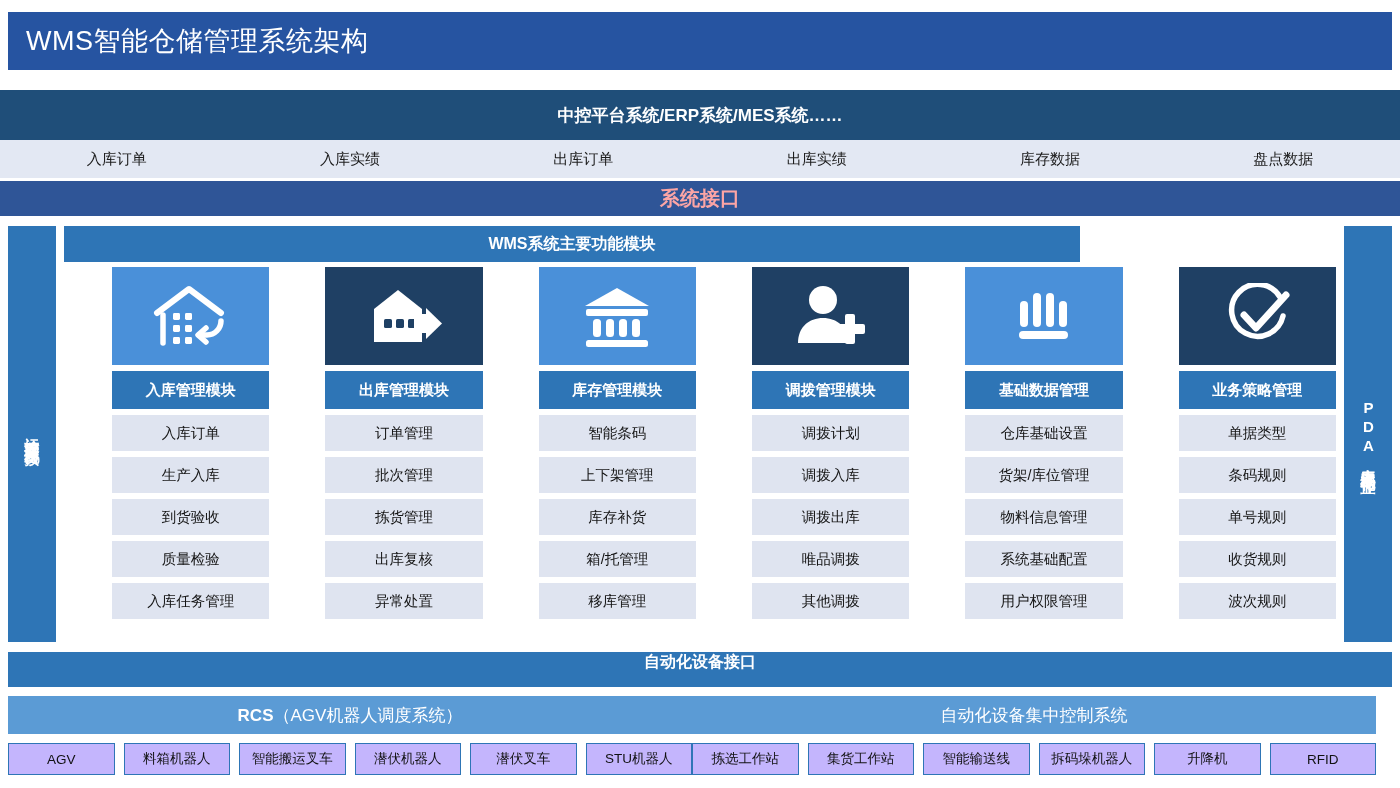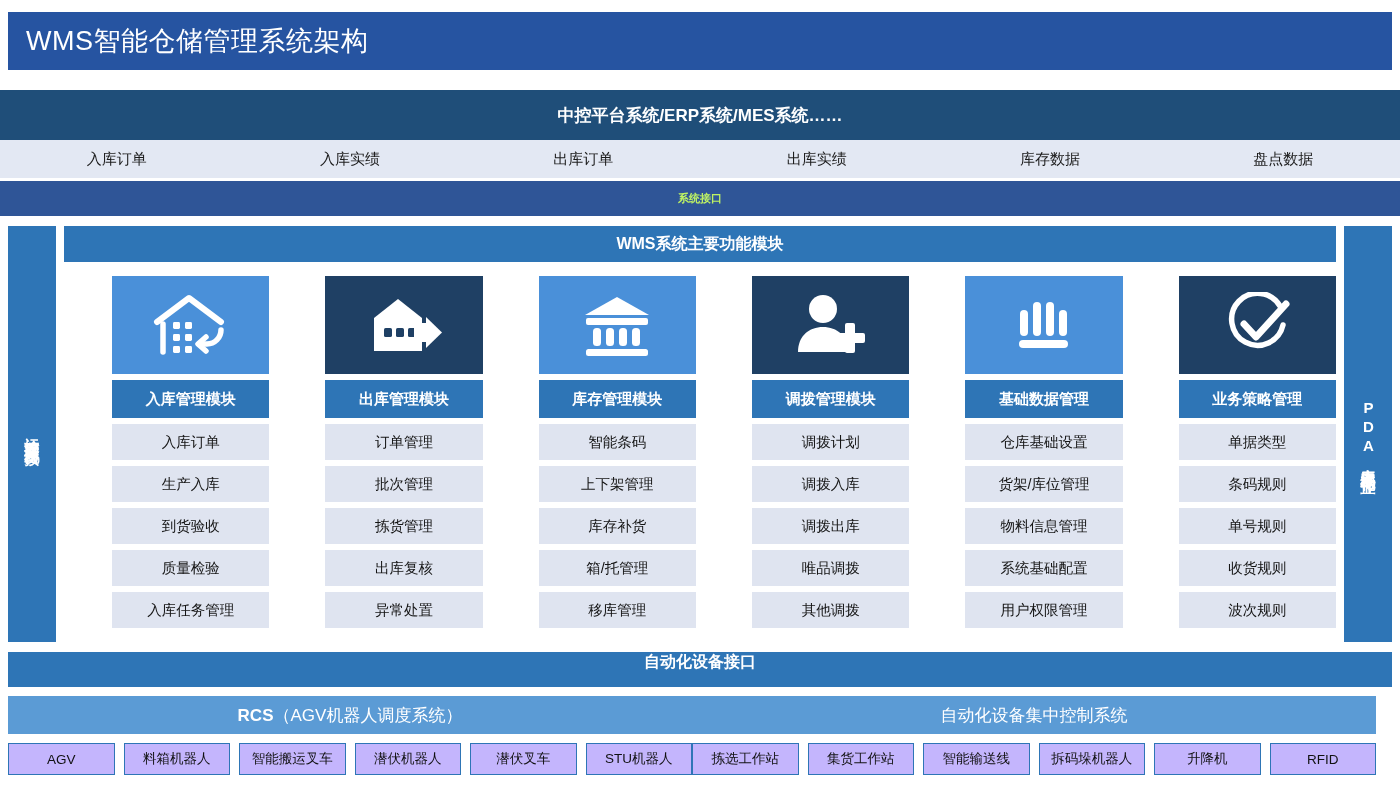--- a/index.html
+++ b/index.html
@@ -39,21 +39,21 @@
   .datarow .cell {
     flex: 1 1 0; text-align: center; font-size: 15px; color: #1a1a1a;
   }
 
   
   .sysband {
     position: absolute; left: 0px; top: 181px; width: 1400px; height: 35px;
     background: #2F5597;
     display: flex; align-items: center; justify-content: center;
   }
-  .sysband .t { color:#bef264; font-size: 11px; font-weight: bold; }
+  .sysband .t { color:#fca5a5; font-size: 20px; font-weight: bold; }
 
   
   .middle {
     position: absolute; left: 0px; top: 222px; width: 1400px; height: 424px;
   }
   .sidebar {
     position: absolute; top: 4px; width: 48px; height: 416px;
     background: #2E75B6;
     display: flex; align-items: center; justify-content: center;
   }
@@ -62,23 +62,23 @@
   .sidebar .vt {
     writing-mode: vertical-rl; text-orientation: upright;
     color: #fff; font-size: 15px; font-weight: bold; line-height: 1.32;
     letter-spacing: 2px; white-space: nowrap;
   }
 
   .modbox {
     position: absolute; left: 64px; top: 4px; width: 1272px; height: 416px;
   }
   .modtitle {
-    width: 1272px; height: 36px; background: #2E75B6;
-    display: flex; align-items: center; justify-content: center;
-    margin-bottom: 14px;
+    width: 1016px; height: 36px; background: #2E75B6;
+    display: flex; align-items: center; justify-content: center;
+    margin-bottom: 5px;
   }
   .modtitle .t { color:#fff; font-size: 16px; font-weight: bold; }
 
   .cols { display: flex; gap: 8px; width: 1272px; }
   .col { flex: 1 1 0; display: flex; flex-direction: column; padding-left: 48px; }
 
   .icontile {
     height: 98px; display: flex; align-items: center; justify-content: center;
   }
   .icontile.lite { background: #4A90D9; }

